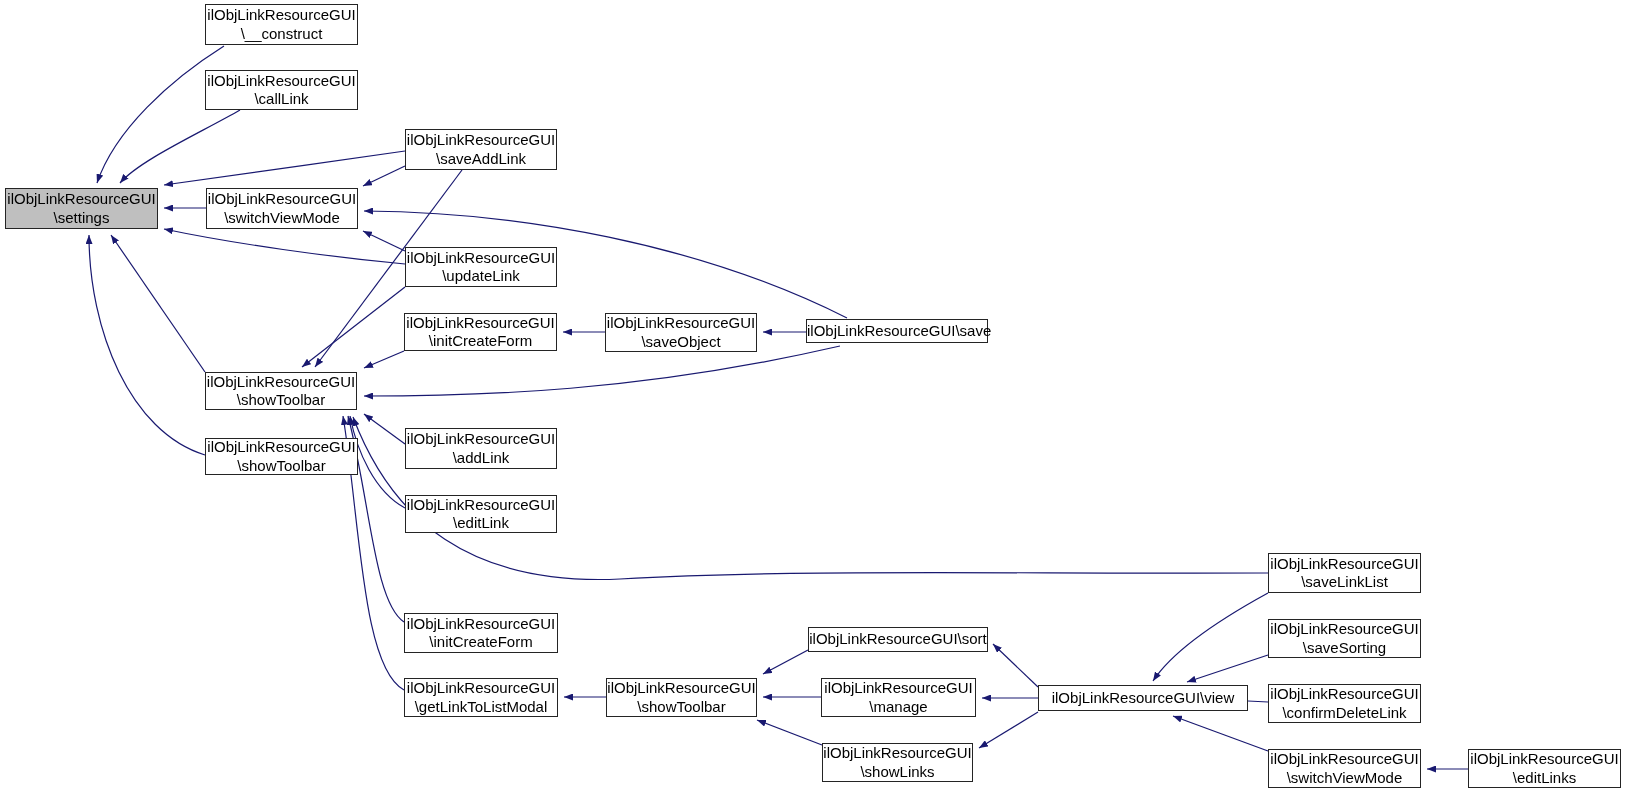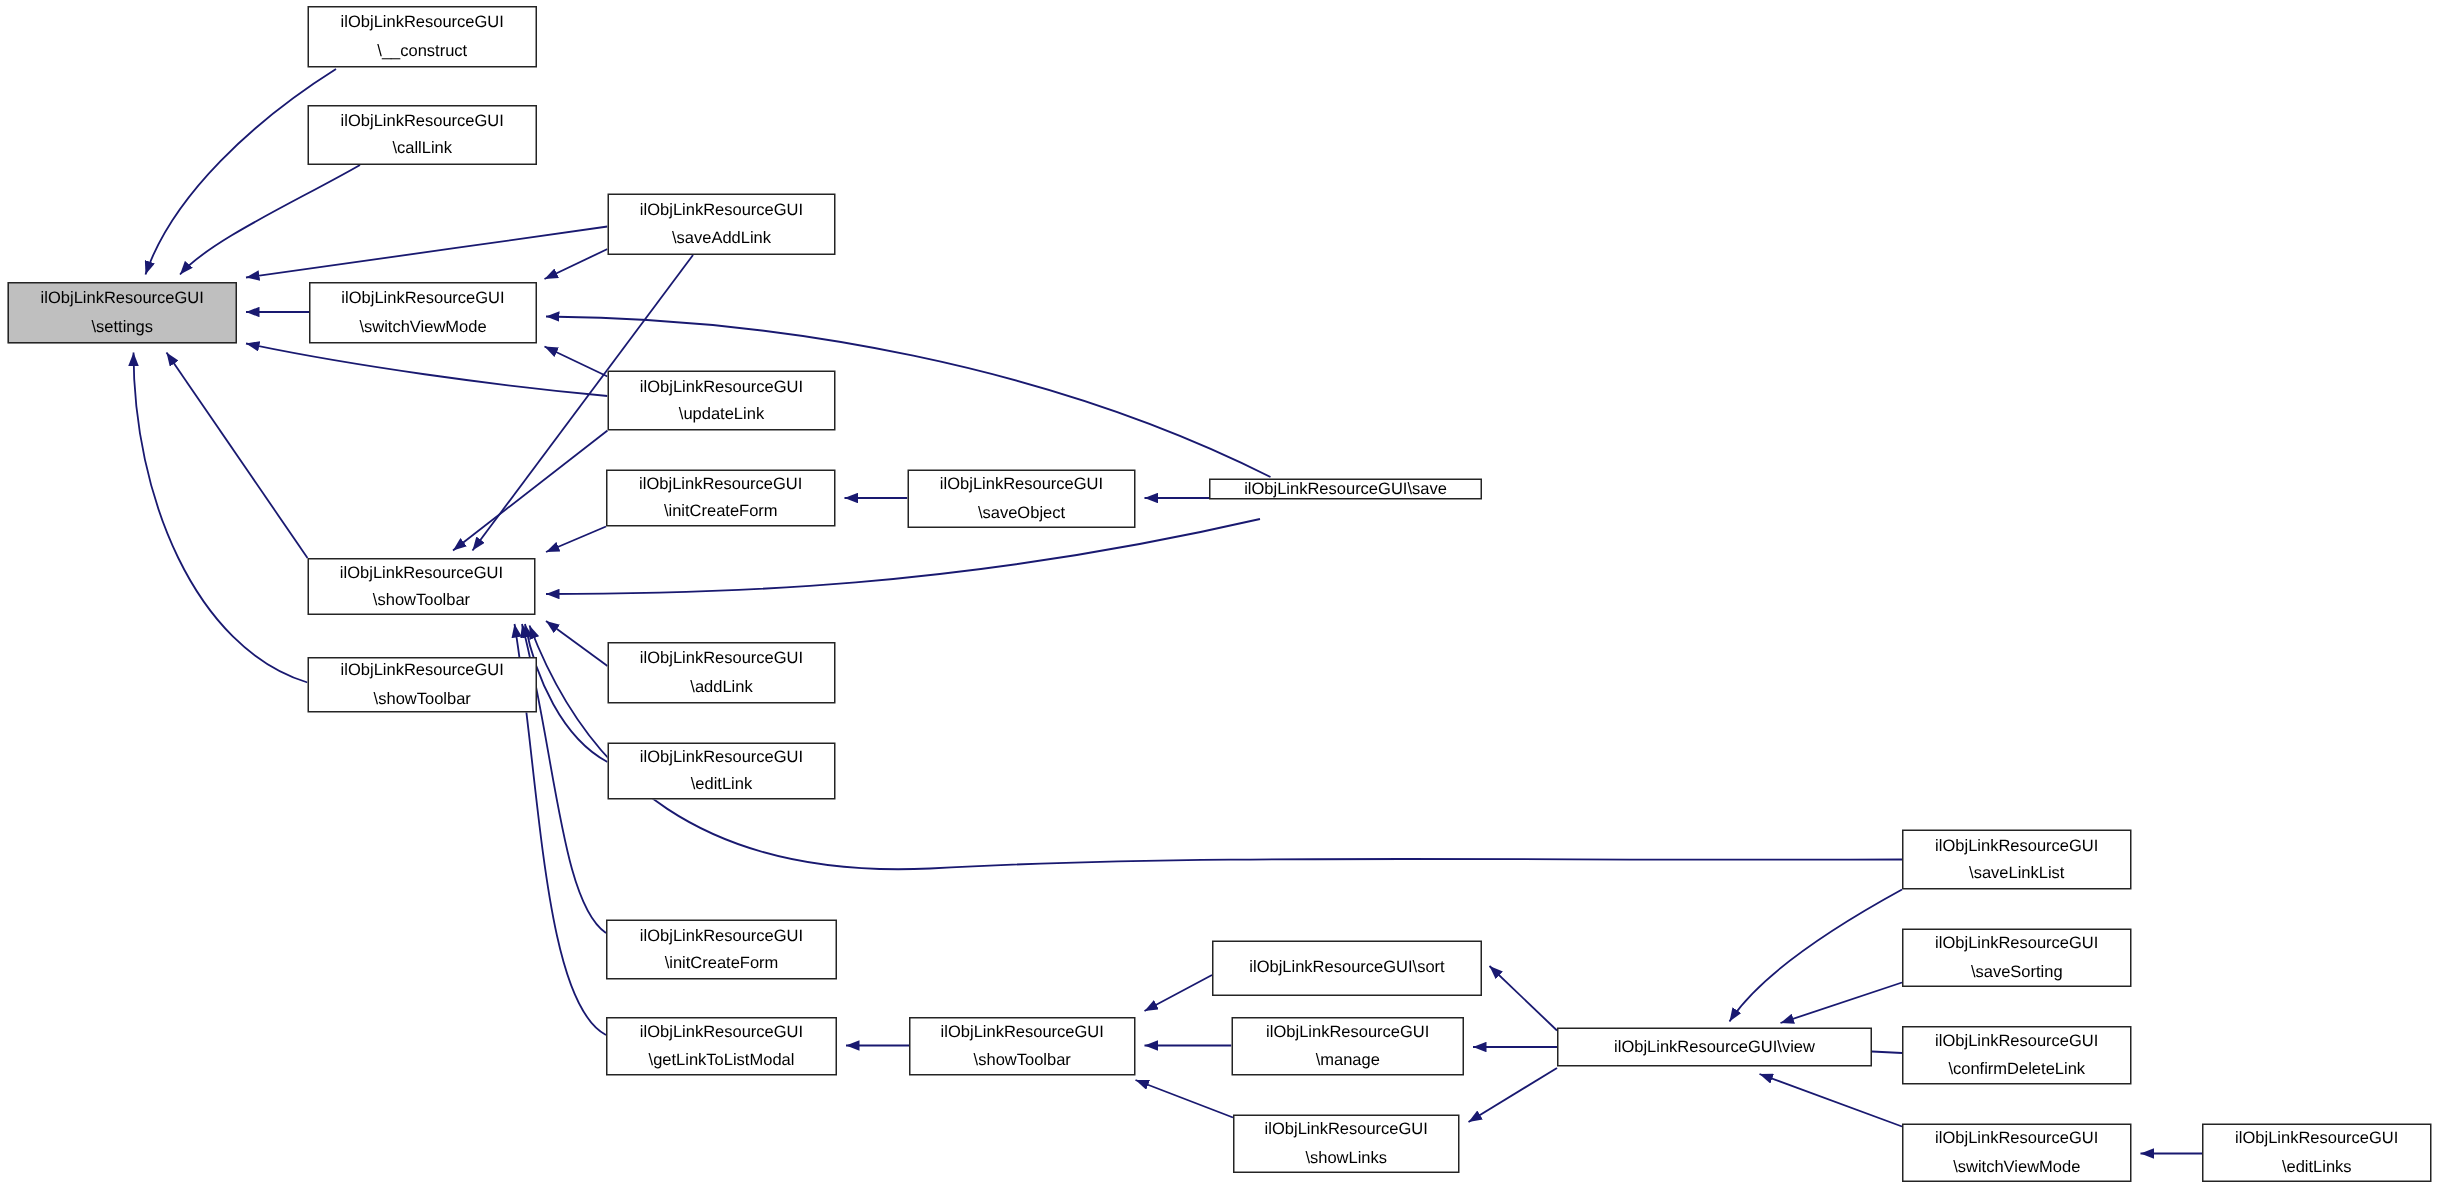--- a/index.html
+++ b/index.html
@@ -29,21 +29,21 @@
   .node {
     position: absolute;
     box-sizing: border-box;
     background: #ffffff;
     border: 1.3px solid #242424;
     color: #000000;
     display: flex;
     flex-direction: column;
     justify-content: center;
     text-align: center;
-    font-size: 11px;
+    font-size: 15px;
     line-height: 18.5px;
     white-space: nowrap;
     cursor: pointer;
   }
   .node.hl {
     background: #bfbfbf;
     border-width: 1.7px;
   }
   .node span {
     display: block;
@@ -118,21 +118,21 @@
       <span>\updateLink</span>
     </div>
     <div class="node" style="left: 404px; top: 313px; width: 153px; height: 38px;">
       <span>ilObjLinkResourceGUI</span>
       <span>\initCreateForm</span>
     </div>
     <div class="node" style="left: 605px; top: 313px; width: 152px; height: 39px;">
       <span>ilObjLinkResourceGUI</span>
       <span>\saveObject</span>
     </div>
-    <div class="node" style="left: 806px; top: 319px; width: 182px; height: 14px;">
+    <div class="node" style="left: 806px; top: 319px; width: 182px; height: 24px;">
       <span>ilObjLinkResourceGUI\save</span>
     </div>
     <div class="node" style="left: 205px; top: 372px; width: 152px; height: 38px;">
       <span>ilObjLinkResourceGUI</span>
       <span>\showToolbar</span>
     </div>
     <div class="node" style="left: 405px; top: 428px; width: 152px; height: 41px;">
       <span>ilObjLinkResourceGUI</span>
       <span>\addLink</span>
     </div>
@@ -149,21 +149,21 @@
       <span>\initCreateForm</span>
     </div>
     <div class="node" style="left: 404px; top: 678px; width: 154px; height: 39px;">
       <span>ilObjLinkResourceGUI</span>
       <span>\getLinkToListModal</span>
     </div>
     <div class="node" style="left: 606px; top: 678px; width: 151px; height: 39px;">
       <span>ilObjLinkResourceGUI</span>
       <span>\showToolbar</span>
     </div>
-    <div class="node" style="left: 808px; top: 627px; width: 180px; height: 37px;">
+    <div class="node" style="left: 808px; top: 627px; width: 180px; height: 25px;">
       <span>ilObjLinkResourceGUI\sort</span>
     </div>
     <div class="node" style="left: 821px; top: 678px; width: 155px; height: 39px;">
       <span>ilObjLinkResourceGUI</span>
       <span>\manage</span>
     </div>
     <div class="node" style="left: 822px; top: 743px; width: 151px; height: 39px;">
       <span>ilObjLinkResourceGUI</span>
       <span>\showLinks</span>
     </div>

